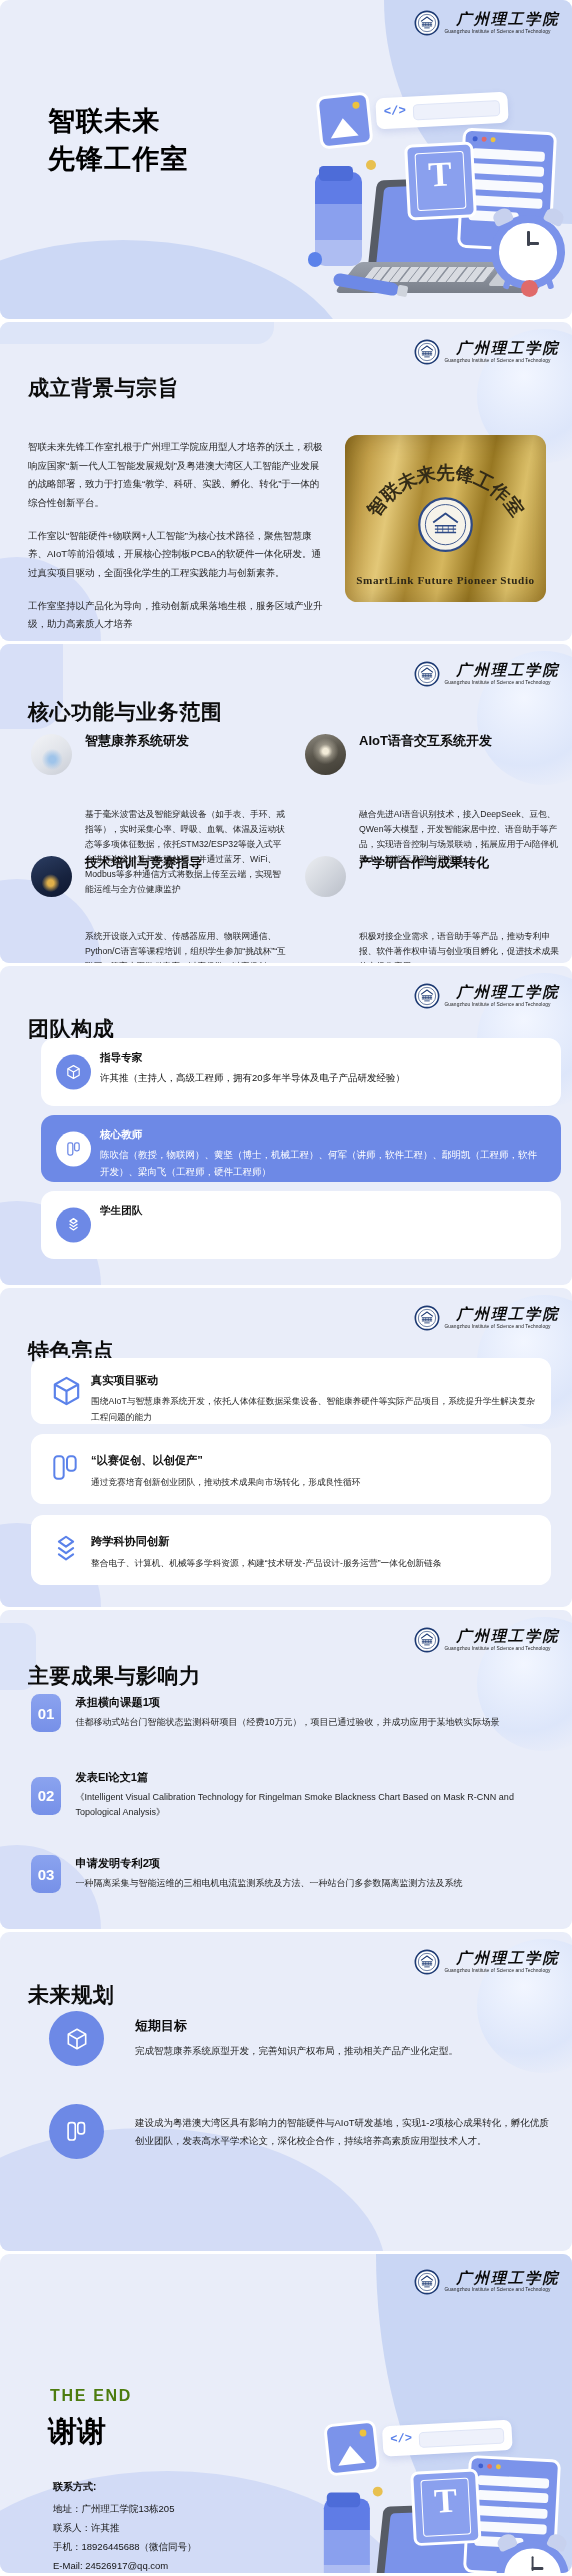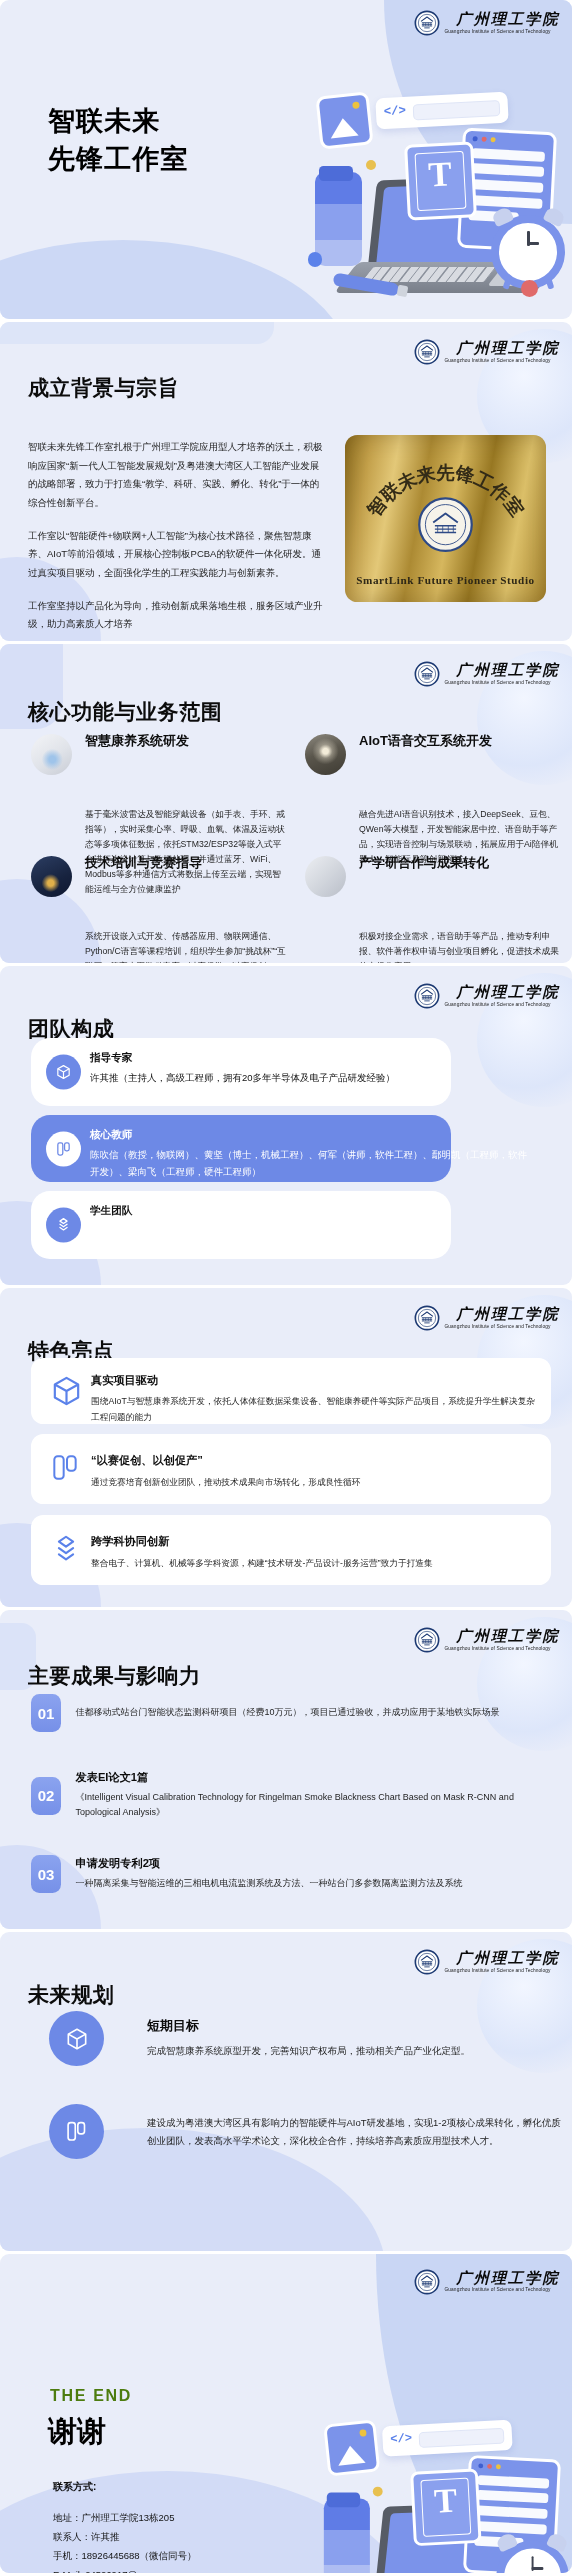--- a/index.html
+++ b/index.html
@@ -47,21 +47,21 @@
   .fcard{position:absolute;width:249px;}
   .fcard .circ{position:absolute;left:0;top:2.2px;width:41px;height:41px;border-radius:50%;overflow:hidden;}
   .fcard .ftitle{position:absolute;left:54px;top:0;font-size:13px;font-weight:600;color:#0d0d0d;}
   .fcard .fbody{position:absolute;left:54px;top:29px;width:201px;font-size:8.7px;line-height:1.72;color:#1f1f1f;margin-top:46px;}
   .ph1{background:radial-gradient(circle at 52% 62%, #9fc4ea 0 10%, rgba(159,196,234,0) 32%),linear-gradient(145deg,#f3f4f7 0%,#e0e3e9 55%,#c8ccd5 100%);}
   .ph2{background:radial-gradient(circle at 50% 42%, #f3ecd9 0 9%, rgba(243,236,217,.35) 22%, rgba(0,0,0,0) 42%),linear-gradient(160deg,#8e8a80 0%,#5a564c 45%,#3e3b33 100%);}
   .ph3{background:radial-gradient(circle at 48% 66%, #e0b04a 0 9%, rgba(224,176,74,0) 26%),linear-gradient(155deg,#2c3e63 0%,#17233f 60%,#0e1730 100%);}
   .ph4{background:linear-gradient(135deg,#eceef2 0%,#d3d7de 50%,#b9bec8 100%);}
 
   
-  .tcard{position:absolute;left:31px;width:420px;border-radius:19px;background:#fff;}
+  .tcard{position:absolute;left:41px;width:520px;border-radius:13px;background:#fff;}
   .tcard.blue{background:#6d89e6;color:#fff;}
   .tcard .tic{position:absolute;left:14.5px;top:50%;transform:translateY(-50%);width:35px;height:35px;border-radius:50%;
     background:#6d89e6;display:flex;align-items:center;justify-content:center;color:#fff;}
   .tcard.blue .tic{background:#fff;color:#6d89e6;}
   .tcard .ttl{position:absolute;left:59px;top:13.4px;font-size:10.6px;font-weight:700;}
   .tcard .tbd{position:absolute;left:59px;top:31px;width:443px;font-size:9.5px;line-height:1.8;}
   .tcard.blue .ttl,.tcard.blue .tbd{color:#fff;}
 
   
   .xcard{position:absolute;left:31px;width:520px;border-radius:12.3px;background:#fff;}
@@ -70,31 +70,31 @@
   .xcard .xbd{position:absolute;left:60px;top:35px;width:451px;font-size:8.7px;line-height:1.85;color:#1f1f1f;}
 
   
   .aitem{position:absolute;left:31px;width:509px;display:flex;align-items:center;gap:14.5px;}
   .abadge{flex:0 0 auto;width:30px;height:38px;border-radius:8.4px;background:linear-gradient(180deg,#8ba3ef,#7690e8);
     color:#fff;font-size:15px;font-weight:600;display:flex;align-items:center;justify-content:center;}
   .atxt .attl{font-size:11.2px;font-weight:600;color:#0d0d0d;margin-bottom:4.5px;}
   .atxt .abd{font-size:9px;line-height:1.75;color:#1f1f1f;width:458px;}
 
   
-  .pitem{position:absolute;left:49px;display:flex;align-items:center;gap:43px;}
+  .pitem{position:absolute;left:49px;display:flex;align-items:center;gap:31px;}
   .pcirc{flex:0 0 auto;width:55px;height:55px;border-radius:50%;background:#6d89e6;color:#fff;
     display:flex;align-items:center;justify-content:center;}
   .ptxt .pttl{font-size:13px;font-weight:600;color:#0d0d0d;margin-bottom:6.7px;}
   .ptxt .pbd{font-size:9.5px;line-height:1.85;color:#1d1d1d;width:414px;}
 
   
   .the-end{position:absolute;left:50px;top:133px;font-size:16px;font-weight:600;letter-spacing:1.7px;color:#4d7c0f;z-index:4;}
   .thanks{position:absolute;left:48px;top:158px;font-size:29px;font-weight:900;color:#000;z-index:4;}
   .contact{position:absolute;left:53px;top:226px;z-index:4;}
-  .contact .chead{font-size:10px;font-weight:700;color:#0d0d0d;margin-bottom:14px;}
+  .contact .chead{font-size:10px;font-weight:700;color:#0d0d0d;margin-bottom:5px;}
   .contact .cline{font-size:9.5px;line-height:2.0;color:#141414;}
 
   
   .illus-slot{position:absolute;z-index:3;}
   .illus{position:relative;width:240px;height:201px;}
   .illus *{position:absolute;}
   .il-imgcard{left:0;top:0;width:47px;height:47px;background:#7b93ea;border:3.4px solid #fff;border-radius:9px;transform:rotate(-6deg);}
   .il-mtn{left:7.8px;bottom:6.7px;width:0;height:0;border-left:14.5px solid transparent;border-right:14.5px solid transparent;border-bottom:19px solid #fff;}
   .il-sun{right:6.7px;top:5.6px;width:7.8px;height:7.8px;border-radius:50%;background:#edc23e;}
   .il-codecard{left:58px;top:1.1px;width:132px;height:31px;background:#fff;border-radius:7.8px;transform:rotate(-3deg);box-shadow:0 3.4px 7.8px rgba(90,110,200,.18);}
@@ -400,21 +400,21 @@
 
     <div class="xcard" style="top:227px;height:70px;">
       <div class="xic">
         <svg width="34" height="34" viewBox="0 0 24 24" fill="none" stroke="currentColor" stroke-width="1.5" stroke-linejoin="round" stroke-linecap="round">
           <path d="M12 3 L17 6.5 L12 10 L7 6.5 Z"></path>
             <path d="M17 11 L12 14.5 L7 11"></path>
             <path d="M17 15.5 L12 19 L7 15.5"></path>
         </svg>
       </div>
       <div class="xttl" style="top:19px;">跨学科协同创新</div>
-      <div class="xbd" style="top:40px;">整合电子、计算机、机械等多学科资源，构建“技术研发-产品设计-服务运营”致力于打造集</div>
+      <div class="xbd" style="top:40px;">整合电子、计算机、机械等多学科资源，构建“技术研发-产品设计-服务运营”一体化创新链条</div>
     </div>
   </div>
 </section>
 
 <section class="slide">
   <div class="bg">
     <div class="blob left-tab-small"></div>
     <div class="blob corner-glow"></div>
     <div class="blob bot-left-circ"></div>
     <div class="logo-slot">
@@ -431,20 +431,21 @@
       <div class="logo-cn">广州理工学院</div>
       <div class="logo-en">Guangzhou Institute of Science and Technology</div>
     </div>
   </div>
 </div>
     <h2 class="heading" style="top:35px;">主要成果与影响力</h2>
 
     <div class="aitem" style="top:84px;">
       <div class="abadge">01</div>
       <div class="atxt">
+        <div class="attl">承担横向课题1项</div>
         <div class="abd">佳都移动式站台门智能状态监测科研项目（经费10万元），项目已通过验收，并成功应用于某地铁实际场景</div>
       </div>
     </div>
     <div class="aitem" style="top:160px;">
       <div class="abadge">02</div>
       <div class="atxt">
         <div class="attl">发表EI论文1篇</div>
         <div class="abd">《Intelligent Visual Calibration Technology for Ringelman Smoke Blackness Chart Based on Mask R-CNN and Topological Analysis》</div>
       </div>
     </div>

